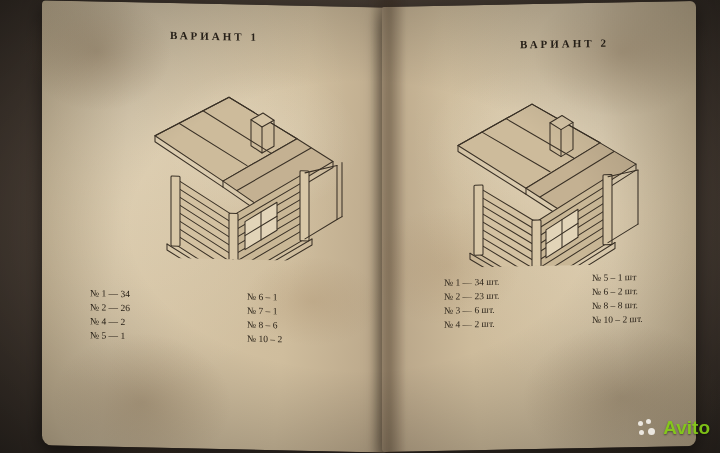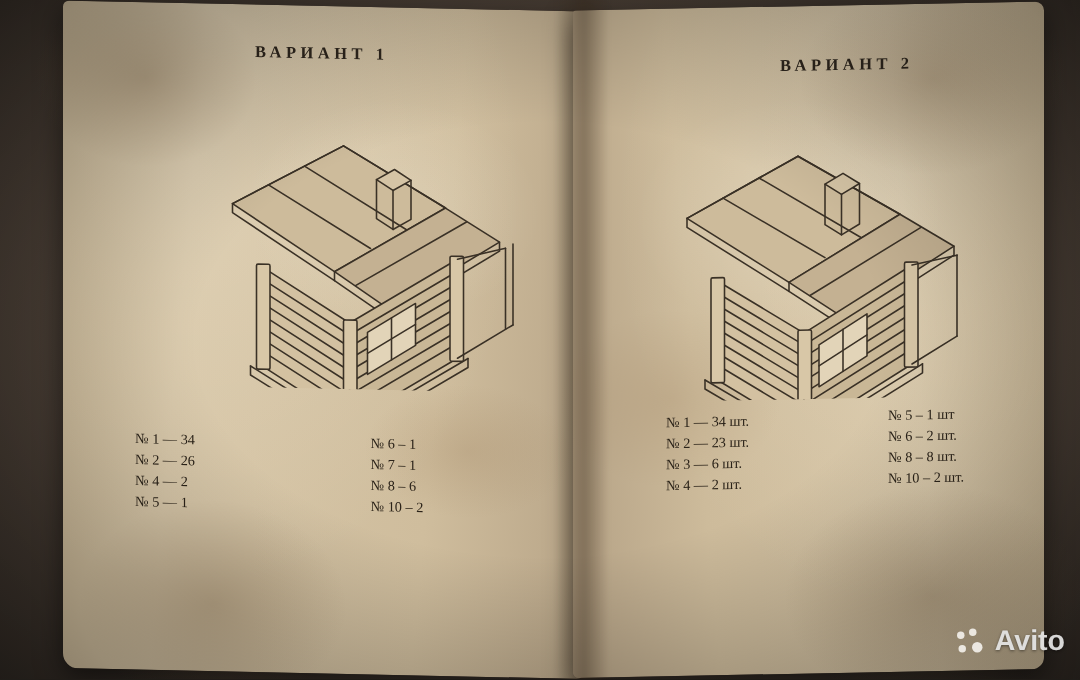--- a/index.html
+++ b/index.html
@@ -107,21 +107,21 @@
   .drawing {
     position: absolute;
   }
   .wm {
     position: absolute;
     right: 10px;
     bottom: 14px;
     display: flex;
     align-items: center;
     gap: 6px;
-    color: #e5e5e5;
+    color: #84cc16;
     font-family: "Liberation Sans", sans-serif;
     font-size: 19px;
     font-weight: bold;
     opacity: 0.93;
     text-shadow: 0 1px 2px rgba(0,0,0,0.5);
   }
   .wm-dots {
     width: 19px;
     height: 19px;
     position: relative;

